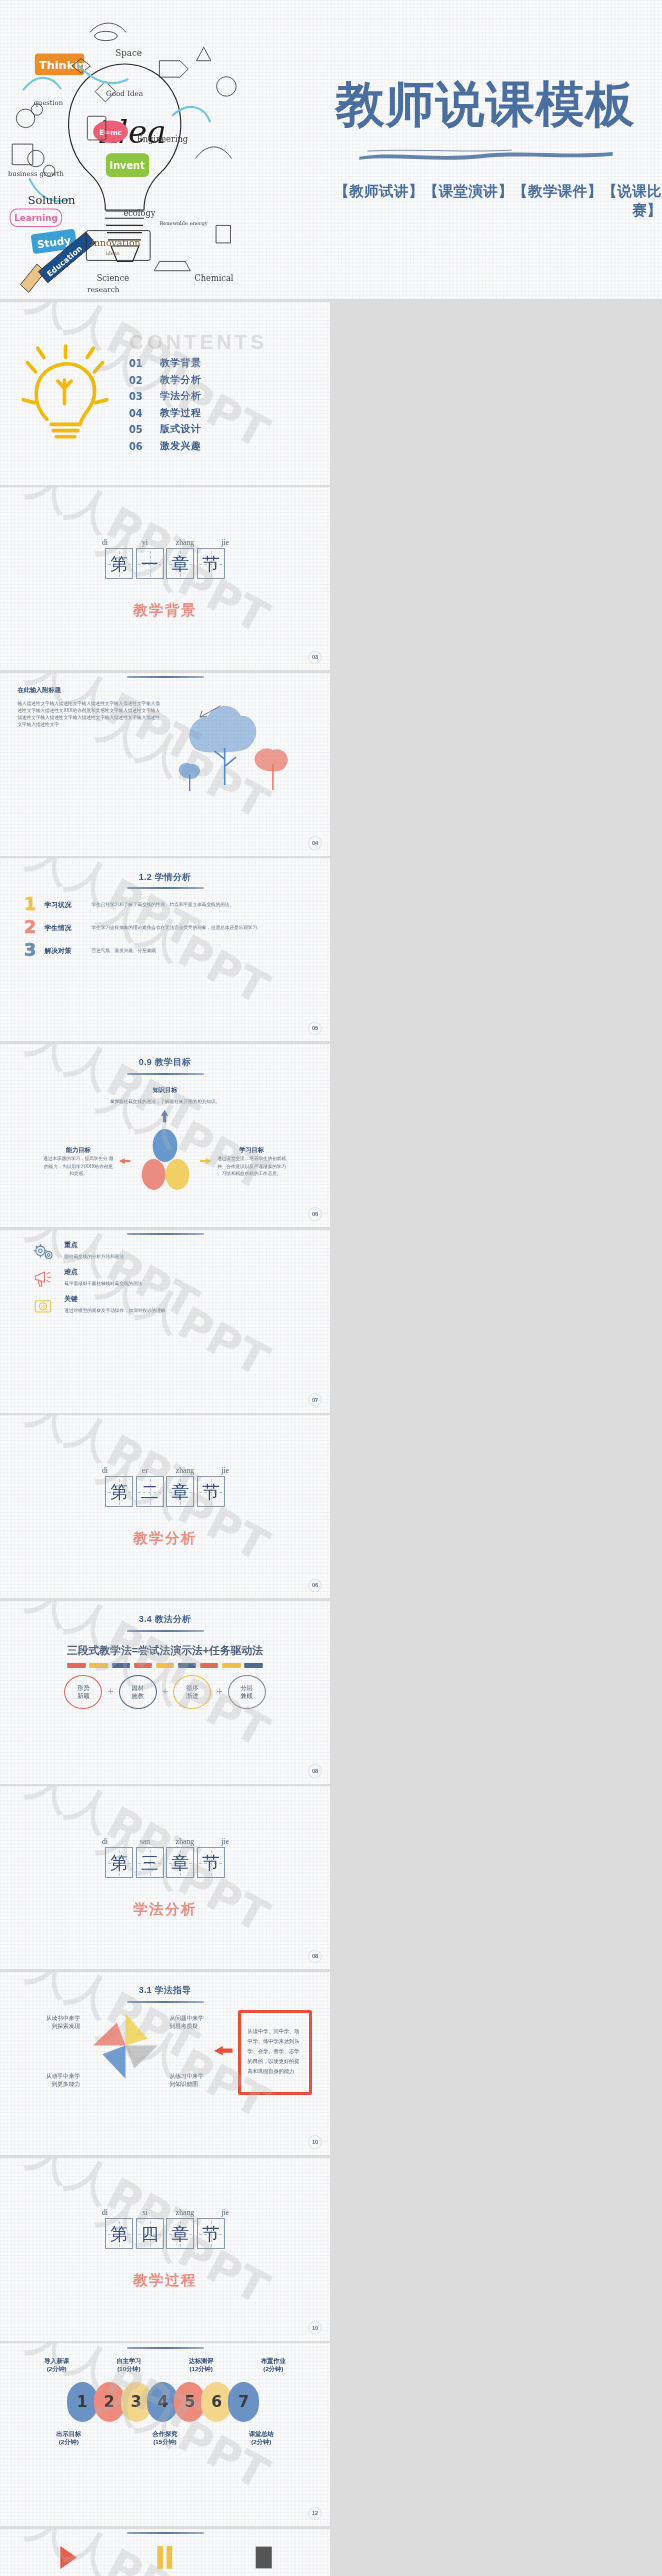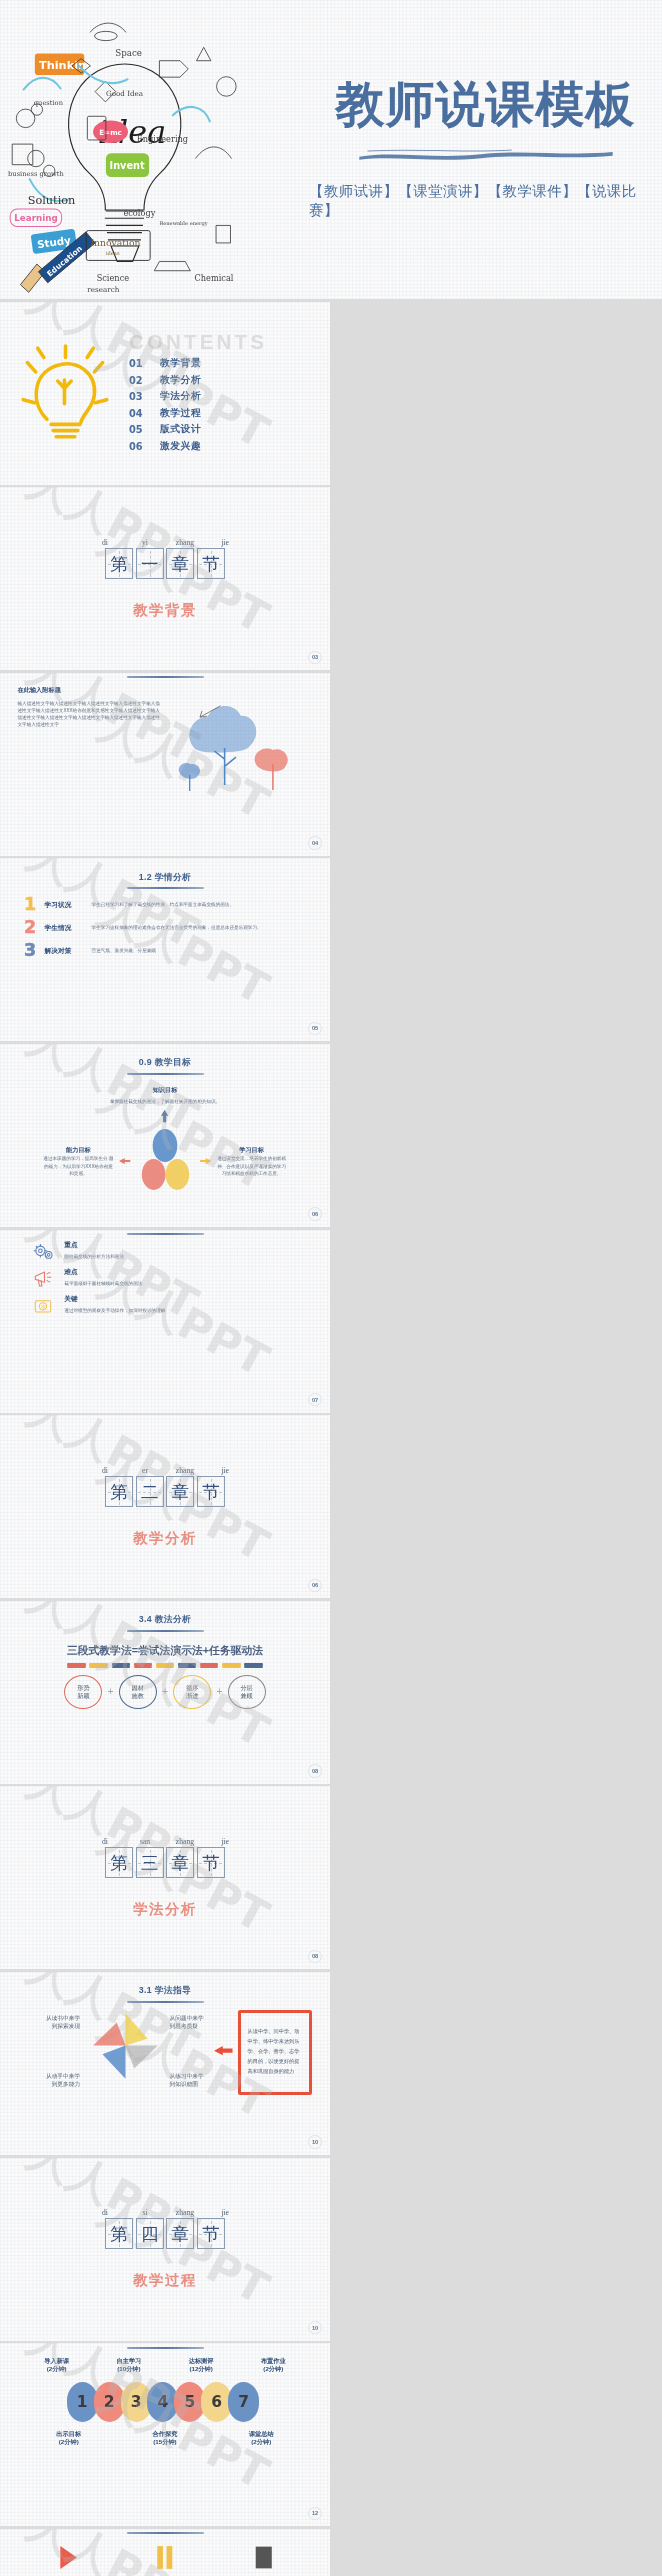--- a/index.html
+++ b/index.html
@@ -22,22 +22,22 @@
   }
 
   
   .hero{ width:662px; height:299px; position:relative; overflow:hidden; }
   .hero-art{ position:absolute; left:5.2px; top:4.1px; width:296px; height:291px; }
   .hero-right{ position:absolute; left:309px; top:0; width:353px; height:299px;
     display:flex; flex-direction:column; justify-content:center; align-items:center;}
   .hero-title{ font-size:49px; font-weight:bold; color:#4a6e9e; letter-spacing:1px;
     font-family:"DejaVu Sans","Liberation Sans",sans-serif; line-height:1.05; }
   .hero-brush{ width:258px; height:13.4px; margin:17.5px 0 20.6px 0; position:relative; }
-  .hero-sub{ font-size:14.4px; color:#4a6e9e; font-weight:normal; letter-spacing:0.5px;
-    font-family:"DejaVu Sans","Liberation Sans",sans-serif;}
+  .hero-sub{ font-size:14.4px; color:#4a6e9e; font-weight:bold; letter-spacing:0.5px;
+    font-family:"DejaVu Sans","Liberation Sans",sans-serif;text-align:right;}
 
   
   .grid{ display:flex; flex-wrap:wrap; width:662px; background:#dcdcdc; gap:2.6px 2.6px;
          padding:2.6px 0 0 0;}
   .slide{ width:330px; height:183px; position:relative; overflow:hidden; }
   .slide .pg{ position:absolute; right:8.2px; bottom:6.2px; width:13.4px; height:13.4px;
     border:1px solid #dfe3e8; border-radius:50%; color:#5f7794; font-size:5.7px;
     display:flex; align-items:center; justify-content:center; font-weight:bold; }
   .stitle{ text-align:center; color:#3f5f8c; font-size:8.8px; font-weight:bold;
     padding-top:13.4px; letter-spacing:0.3px;}

